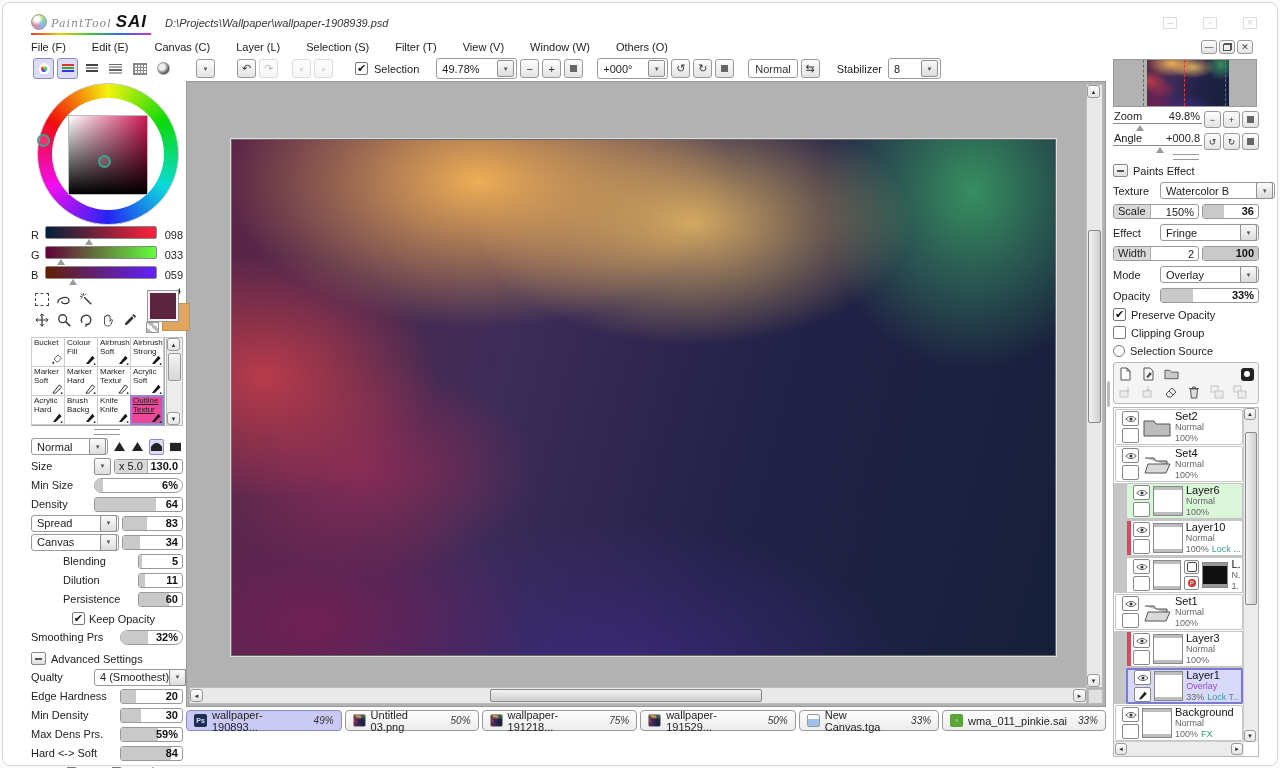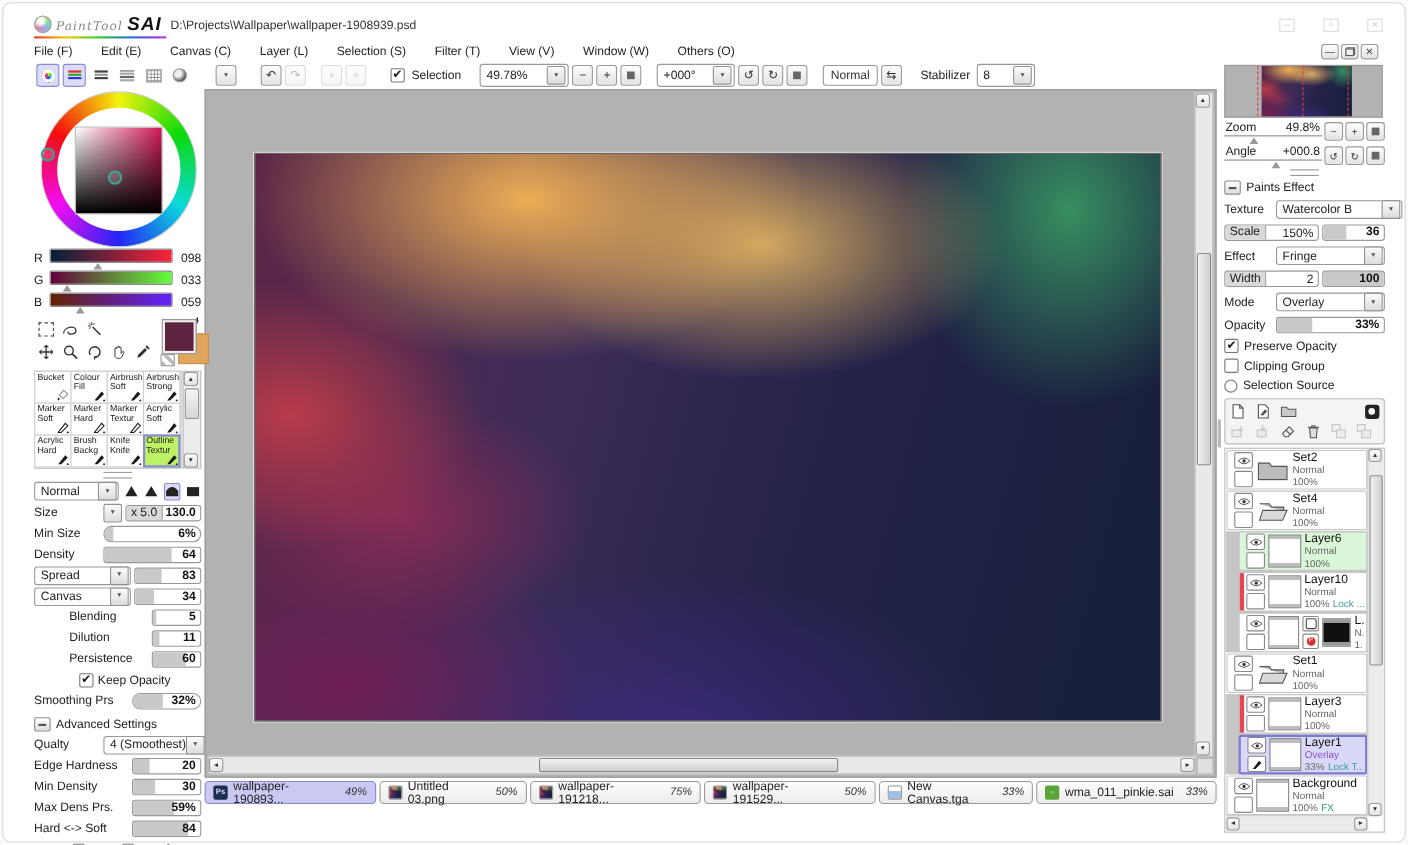--- a/index.html
+++ b/index.html
@@ -41,21 +41,21 @@
 
   
   #titlebar{position:absolute;left:28px;top:8px;right:20px;height:24px;display:flex;align-items:center;}
   .logo{display:flex;align-items:baseline;gap:4px;border-bottom:2px solid;padding:0 4px 1px 0;
     border-image:linear-gradient(90deg,#e33,#ec0,#3c3,#36e,#c3c) 1;}
   .logo-orb{width:14px;height:14px;border-radius:50%;align-self:center;border:1px solid #999;
     background:radial-gradient(circle at 35% 30%, #fff 0 18%, rgba(255,255,255,0) 45%),
     conic-gradient(#cde06a,#8fd6a0,#7ec4e0,#b79ae0,#e08aa0,#e8c070,#cde06a);}
   .logo-pt{font-family:"DejaVu Serif",serif;font-style:italic;font-size:11px;color:#888;letter-spacing:1px;}
   .logo-sai{font-style:italic;font-weight:bold;font-size:17px;color:#111;letter-spacing:1px;}
-  .doc-title{margin-left:4px;color:#333;}
+  .doc-title{margin-left:14px;color:#333;font-style:italic;}
   .winctl-faint{margin-left:auto;display:flex;gap:26px;color:#ccc;font-size:10px;}
   .winctl-faint span{width:12px;height:10px;border:1px solid #ddd;text-align:center;line-height:9px;}
 
   
   #menubar{position:absolute;left:28px;top:34px;right:24px;height:20px;display:flex;align-items:center;gap:26px;}
   .menu-item{color:#222;cursor:default;}
   #menuwinctl{margin-left:auto;display:flex;gap:2px;}
   #menuwinctl .btn{width:16px;height:14px;font-size:9px;line-height:9px;color:#444;}
   .ic-restore{position:relative;width:9px;height:8px;}
   .ic-restore:before{content:"";position:absolute;right:0;top:0;width:6px;height:5px;border:1px solid #555;}
@@ -93,21 +93,21 @@
   .swA{position:absolute;left:2px;top:2px;width:26px;height:26px;border:2px solid #f2f2f2;outline:1px solid #999;z-index:2;}
   .swB{position:absolute;left:16px;top:14px;width:26px;height:26px;border:1px solid #c2934e;z-index:1;}
   #swapicon{position:absolute;right:1px;top:-2px;}
   #transicon{position:absolute;left:0;bottom:-2px;width:11px;height:9px;border:1px solid #999;background:
     linear-gradient(45deg,#bbb 25%,#fff 25% 50%,#bbb 50% 75%,#fff 75%);z-index:3;}
 
   
   #brusharea{display:flex;margin-top:6px;}
   #brushgrid{display:grid;grid-template-columns:repeat(4,33px);grid-auto-rows:29px;border:1px solid #aaa;background:#fff;}
   .bcell{position:relative;border:1px solid #ccc;margin:-1px 0 0 -1px;background:#fff;font-size:8px;line-height:8.5px;padding:1px 1px 0 2px;box-sizing:border-box;overflow:hidden;}
-  .bcell.sel{background:#bef264;outline:2px solid #8a8ad8;outline-offset:-2px;z-index:2;}
+  .bcell.sel{background:#ec4899;outline:2px solid #8a8ad8;outline-offset:-2px;z-index:2;text-decoration:underline;}
   .bcell .nib{position:absolute;right:1px;bottom:1px;}
   #brushscroll{width:15px;margin-left:1px;display:flex;flex-direction:column;background:#ececec;border:1px solid #bbb;}
   #brushscroll .btn{width:13px;height:13px;font-size:6px;}
   #brushscroll .bthumb{flex:0 0 26px;margin:2px 1px;background:linear-gradient(#f5f5f5,#d5d5d5);border:1px solid #999;border-radius:2px;}
   #brushscroll .btrack{flex:1;}
   .hhandle{width:26px;height:4px;margin:3px auto;border-top:1px solid #999;border-bottom:1px solid #999;}
   #brushmode{display:flex;align-items:center;gap:3px;margin-top:1px;}
   #brushmode .combo{width:84px;}
   .shapebtn{width:17px;height:16px;display:inline-flex;align-items:flex-end;justify-content:center;border:1px solid transparent;border-radius:2px;padding-bottom:2px;box-sizing:border-box;}
   .shapebtn.sel{background:#dcdcf8;border-color:#8a8ad8;}

